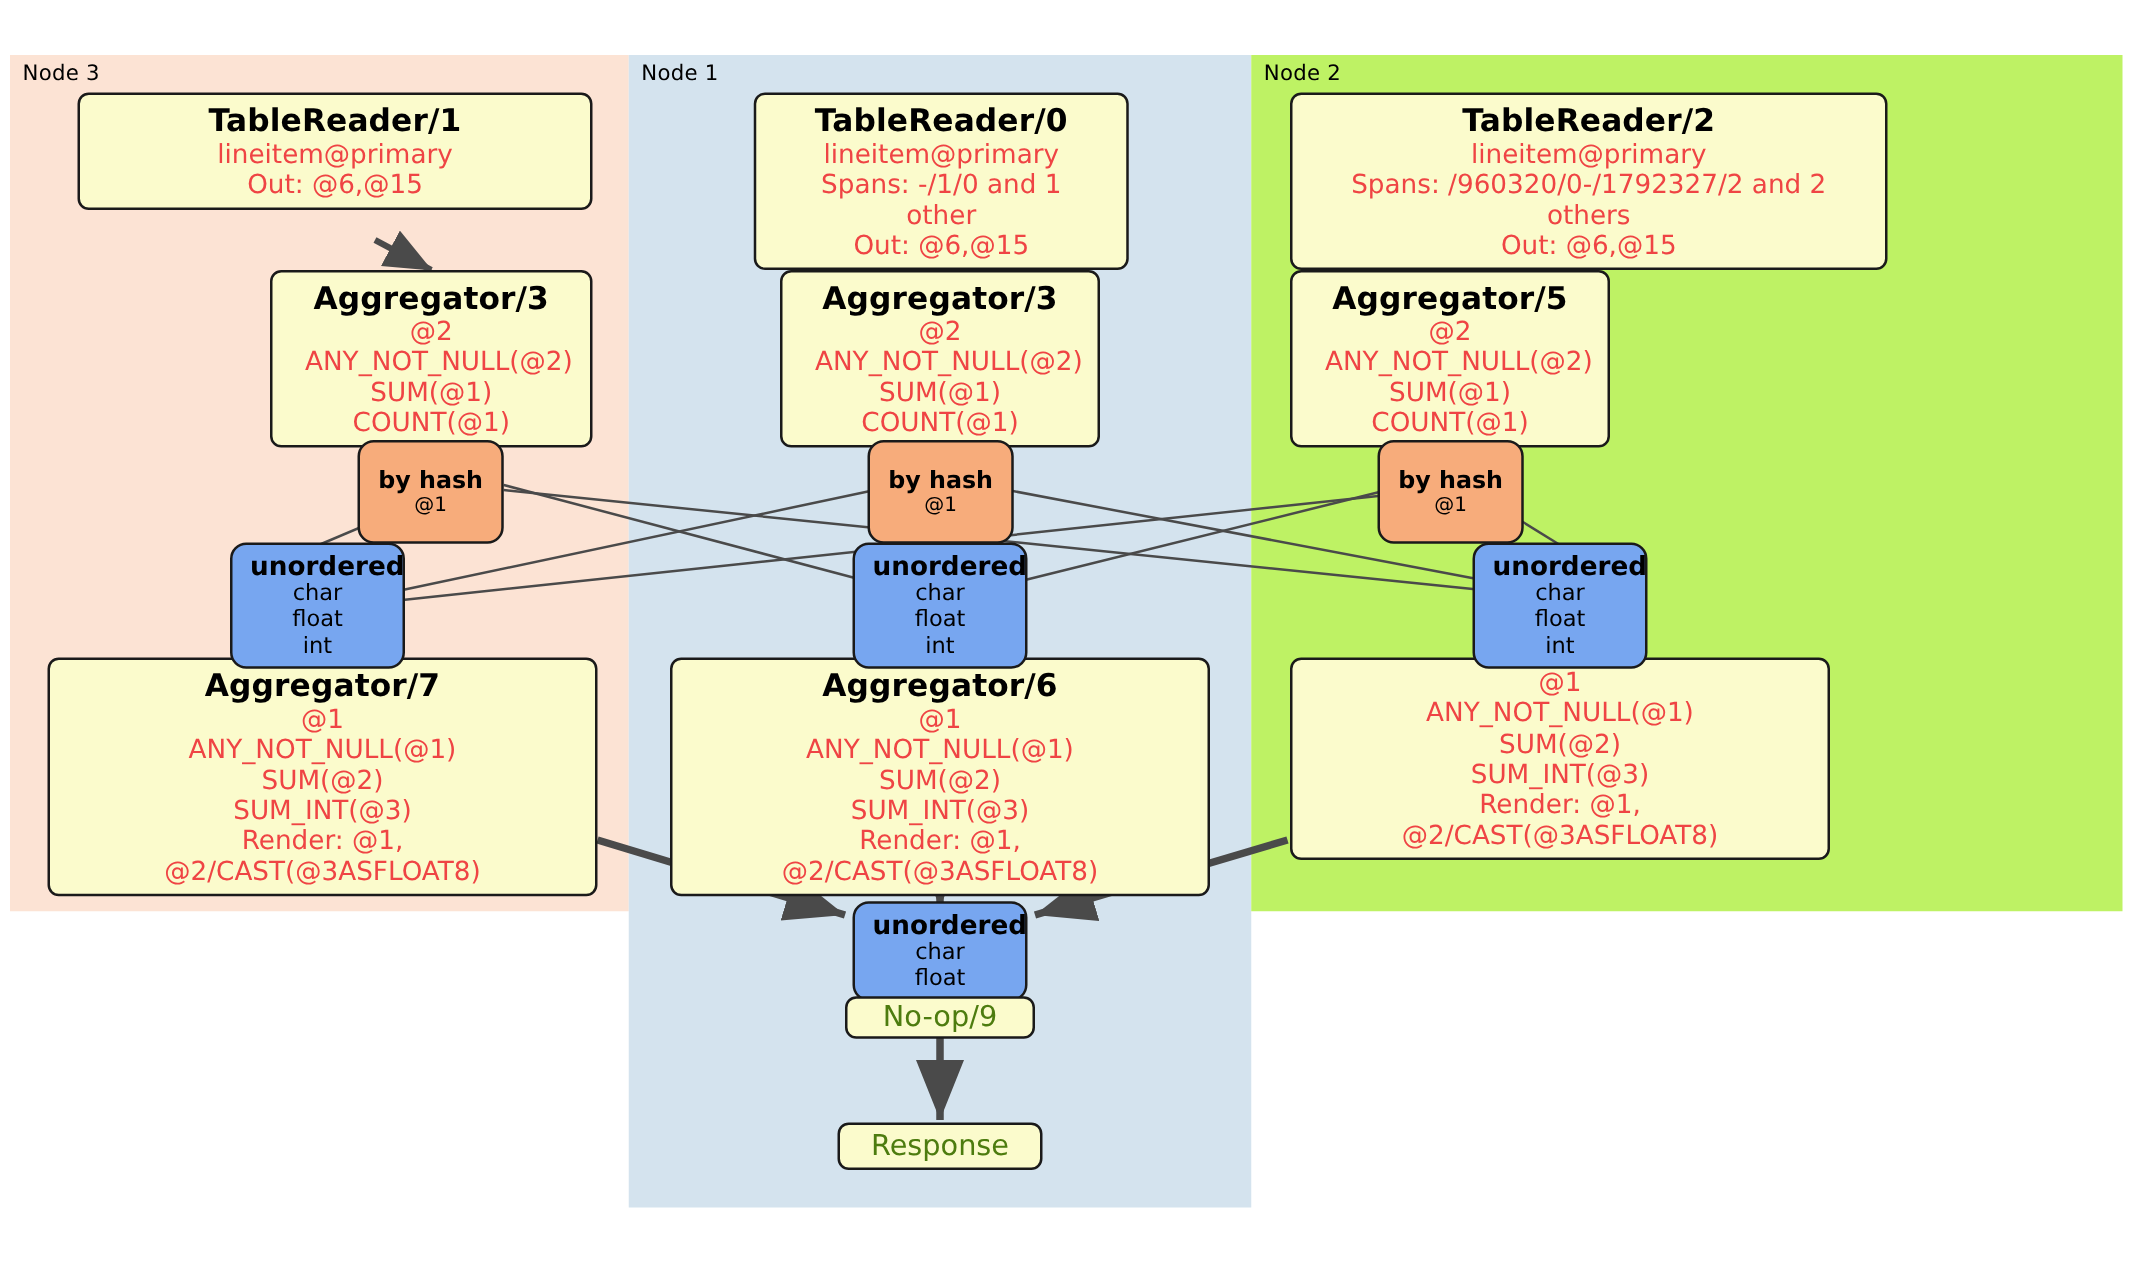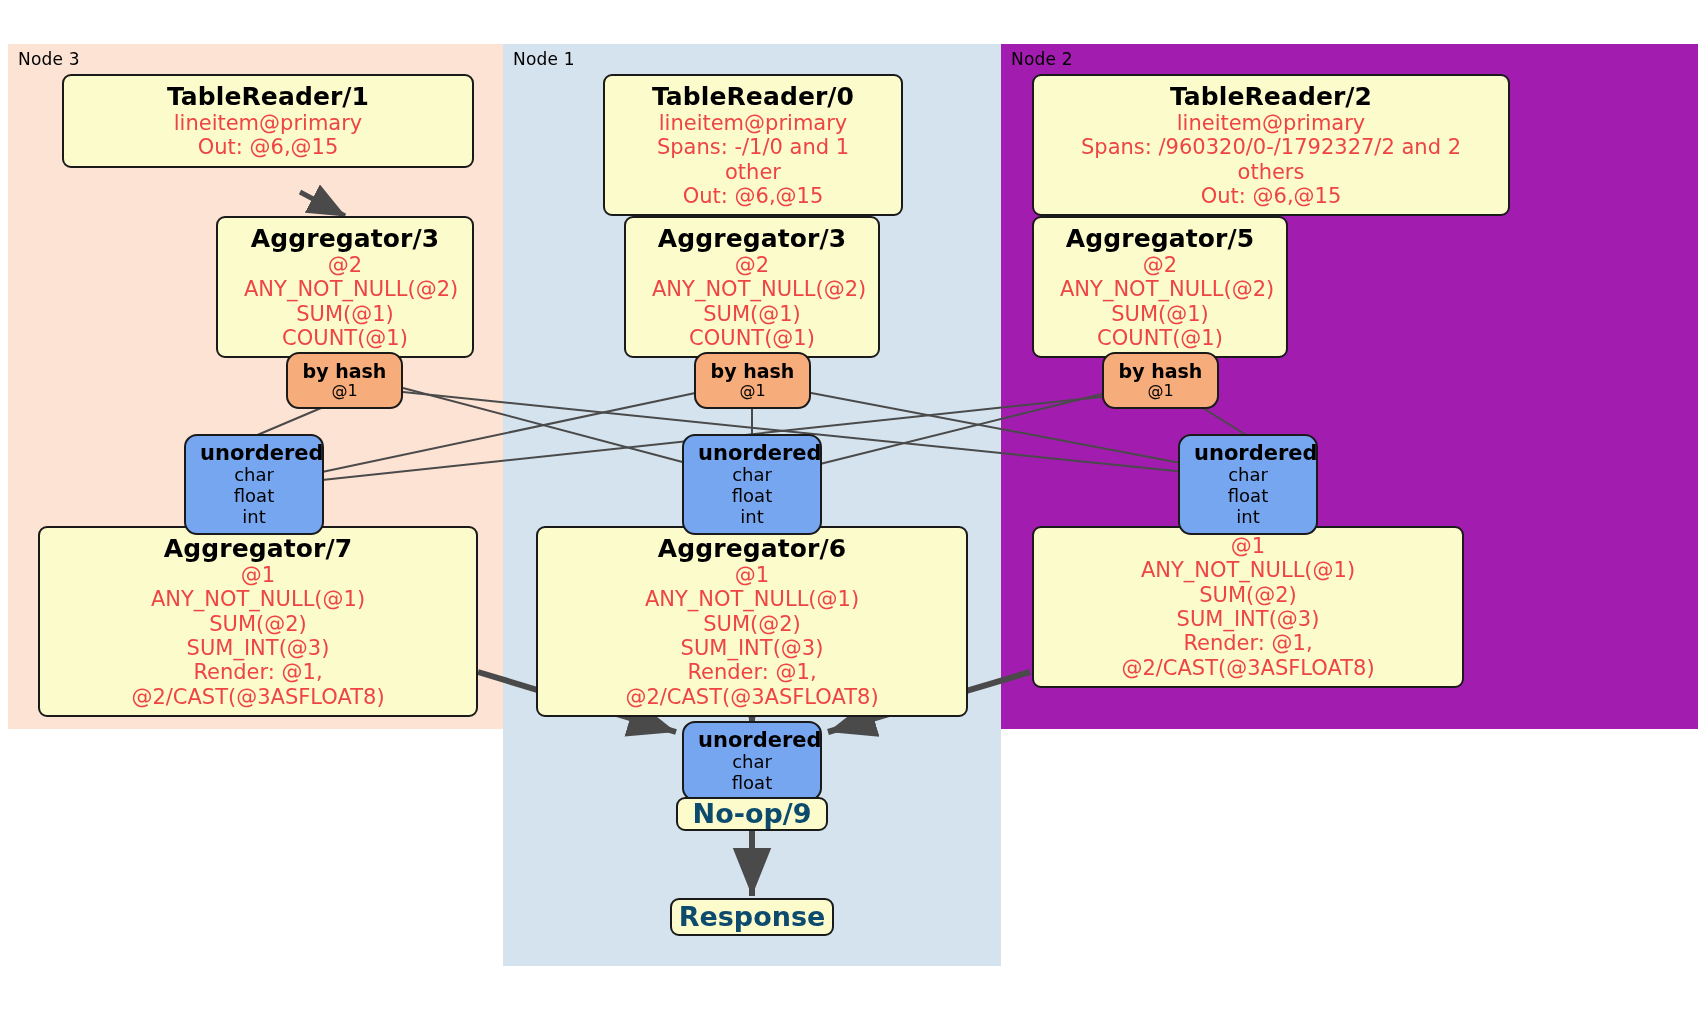--- a/index.html
+++ b/index.html
@@ -8,44 +8,44 @@
 
   #stage{position:absolute;left:0;top:0;width:1706px;height:780px;margin-top:40px;}
 
   
   .panel{position:absolute;box-sizing:border-box;}
   .panel-label{position:absolute;left:10px;top:5px;font-size:17px;color:#000;
                letter-spacing:.2px;}
 
   #panel-node3{left:8px;  top:4px;  width:495px; height:685px; background:#FCE3D4;}
   #panel-node1{left:503px;top:4px;  width:498px; height:922px; background:#D4E3EE;}
-  #panel-node2{left:1001px;top:4px; width:697px; height:685px; background:#a21caf;}
+  #panel-node2{left:1001px;top:4px; width:697px; height:685px; background:#bef264;}
 
   
   #edges{position:absolute;left:0;top:0;width:1706px;height:1016px;}
 
   
   .box{position:absolute;box-sizing:border-box;border:2px solid #1a1a1a;
        text-align:center;line-height:1.16;}
 
   .proc{background:#FBFBCC;border-radius:9px;padding:6px 26px;}
   .proc .ttl{font-weight:bold;font-size:25px;color:#000;letter-spacing:.1px;}
   .proc .ln{font-size:21px;color:#ef4444;}
 
-  .hash{background:#F7AC7B;border-radius:13px;padding:6px 14px;z-index:6;}
+  .hash{background:#F7AC7B;border-radius:13px;padding:19px 14px;z-index:6;}
   .hash .ttl{font-weight:bold;font-size:19px;color:#000;}
   .hash .ln{font-size:16px;color:#000;}
 
   .router{background:#77A6F0;border-radius:13px;padding:5px 14px;z-index:5;}
   .router .ttl{font-weight:bold;font-size:21px;color:#000;}
   .router .ln{font-size:18px;color:#000;}
 
   .simple{background:#FBFBCC;border-radius:9px;display:flex;align-items:center;
           justify-content:center;}
-  .simple .ttl{font-weight:bold;font-size:27px;color:#0c4a6e;}
+  .simple .ttl{font-weight:normal;font-size:23px;color:#4d7c0f;}
 </style>
 </head>
 <body>
 
 <div id="stage">
 
   <div class="panel" id="panel-node3">
     <div class="panel-label">Node 3</div>
   </div>
   <div class="panel" id="panel-node1">

